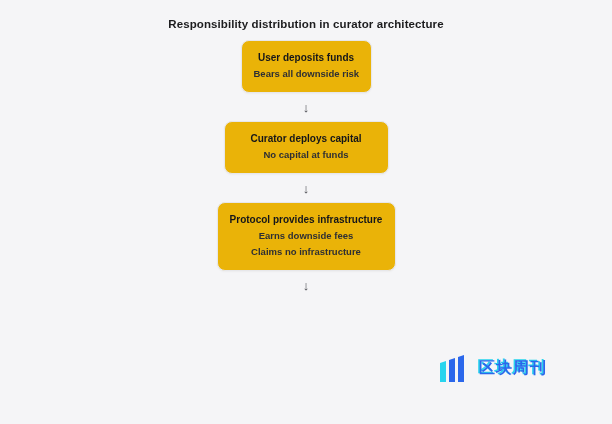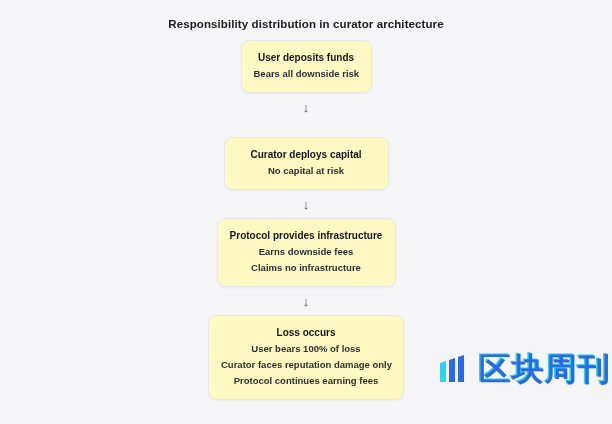--- a/index.html
+++ b/index.html
@@ -38,21 +38,21 @@
     position: absolute;
     top: 40px;
     left: 0;
     width: 612px;
     display: flex;
     flex-direction: column;
     align-items: center;
   }
 
   .node {
-    background: #fef9c3;
+    background: #eab308;
     border: 1px solid #e7e7ea;
     border-radius: 8px;
     box-sizing: border-box;
     padding: 9px 12px 10px 12px;
     text-align: center;
     box-shadow: 0 1px 2px rgba(16,16,20,0.04);
   }
 
   .node-title {
     font-size: 10px;
@@ -64,21 +64,21 @@
 
   .node-line {
     font-size: 9.5px;
     font-weight: bold;
     color: #2e2f34;
     line-height: 16px;
     white-space: nowrap;
   }
 
   .node-w1 { width: 131px; }
-  .node-w2 { width: 165px; margin-top: 16px; }
+  .node-w2 { width: 165px; }
   .node-w3 { width: 179px; }
   .node-w4 { width: 196px; }
 
   .arrow {
     font-size: 13px;
     line-height: 13px;
     color: #4a4b50;
     height: 28px;
     display: flex;
     align-items: center;
@@ -93,27 +93,27 @@
     top: 354px;
     display: flex;
     align-items: center;
     gap: 8px;
     opacity: 0.97;
   }
   .wm-mark {
     display: block;
   }
   .wm-text {
-    font-size: 32px;
+    font-size: 16px;
     font-weight: bold;
     color: #2563eb;
     letter-spacing: 1px;
     line-height: 30px;
     text-shadow: -1.5px -1px 0 #22d3ee;
-    font-family: Liberation Serif, serif;
+    font-family: Liberation Mono, monospace;
     text-align: center;
   }
 </style>
 </head>
 <body>
 
 <div id="diagram-root">
 
   <div class="chart-title">Responsibility distribution in curator architecture</div>
 
@@ -121,39 +121,33 @@
 
     <div class="node node-w1">
       <div class="node-title">User deposits funds</div>
       <div class="node-line">Bears all downside risk</div>
     </div>
 
     <div class="arrow">↓</div>
 
     <div class="node node-w2">
       <div class="node-title">Curator deploys capital</div>
-      <div class="node-line">No capital at risk</div>
+      <div class="node-line">No capital at funds</div>
     </div>
 
     <div class="arrow">↓</div>
 
     <div class="node node-w3">
       <div class="node-title">Protocol provides infrastructure</div>
       <div class="node-line">Earns downside fees</div>
       <div class="node-line">Claims no infrastructure</div>
     </div>
 
     <div class="arrow">↓</div>
 
-    <div class="node node-w4">
-      <div class="node-title">Loss occurs</div>
-      <div class="node-line">User bears 100% of loss</div>
-      <div class="node-line">Curator faces reputation damage only</div>
-      <div class="node-line">Protocol continues earning fees</div>
-    </div>
 
   </div>
 
   <div class="watermark">
     <svg class="wm-mark" width="34" height="30" viewBox="0 0 34 30">
       <polygon points="3,9 9,7 9,28 3,28" fill="#22d3ee"></polygon>
       <polygon points="12,6 18,4 18,28 12,28" fill="#2563eb"></polygon>
       <polygon points="21,3 27,1 27,28 21,28" fill="#2563eb"></polygon>
     </svg>
     <span class="wm-text">区块周刊</span>

